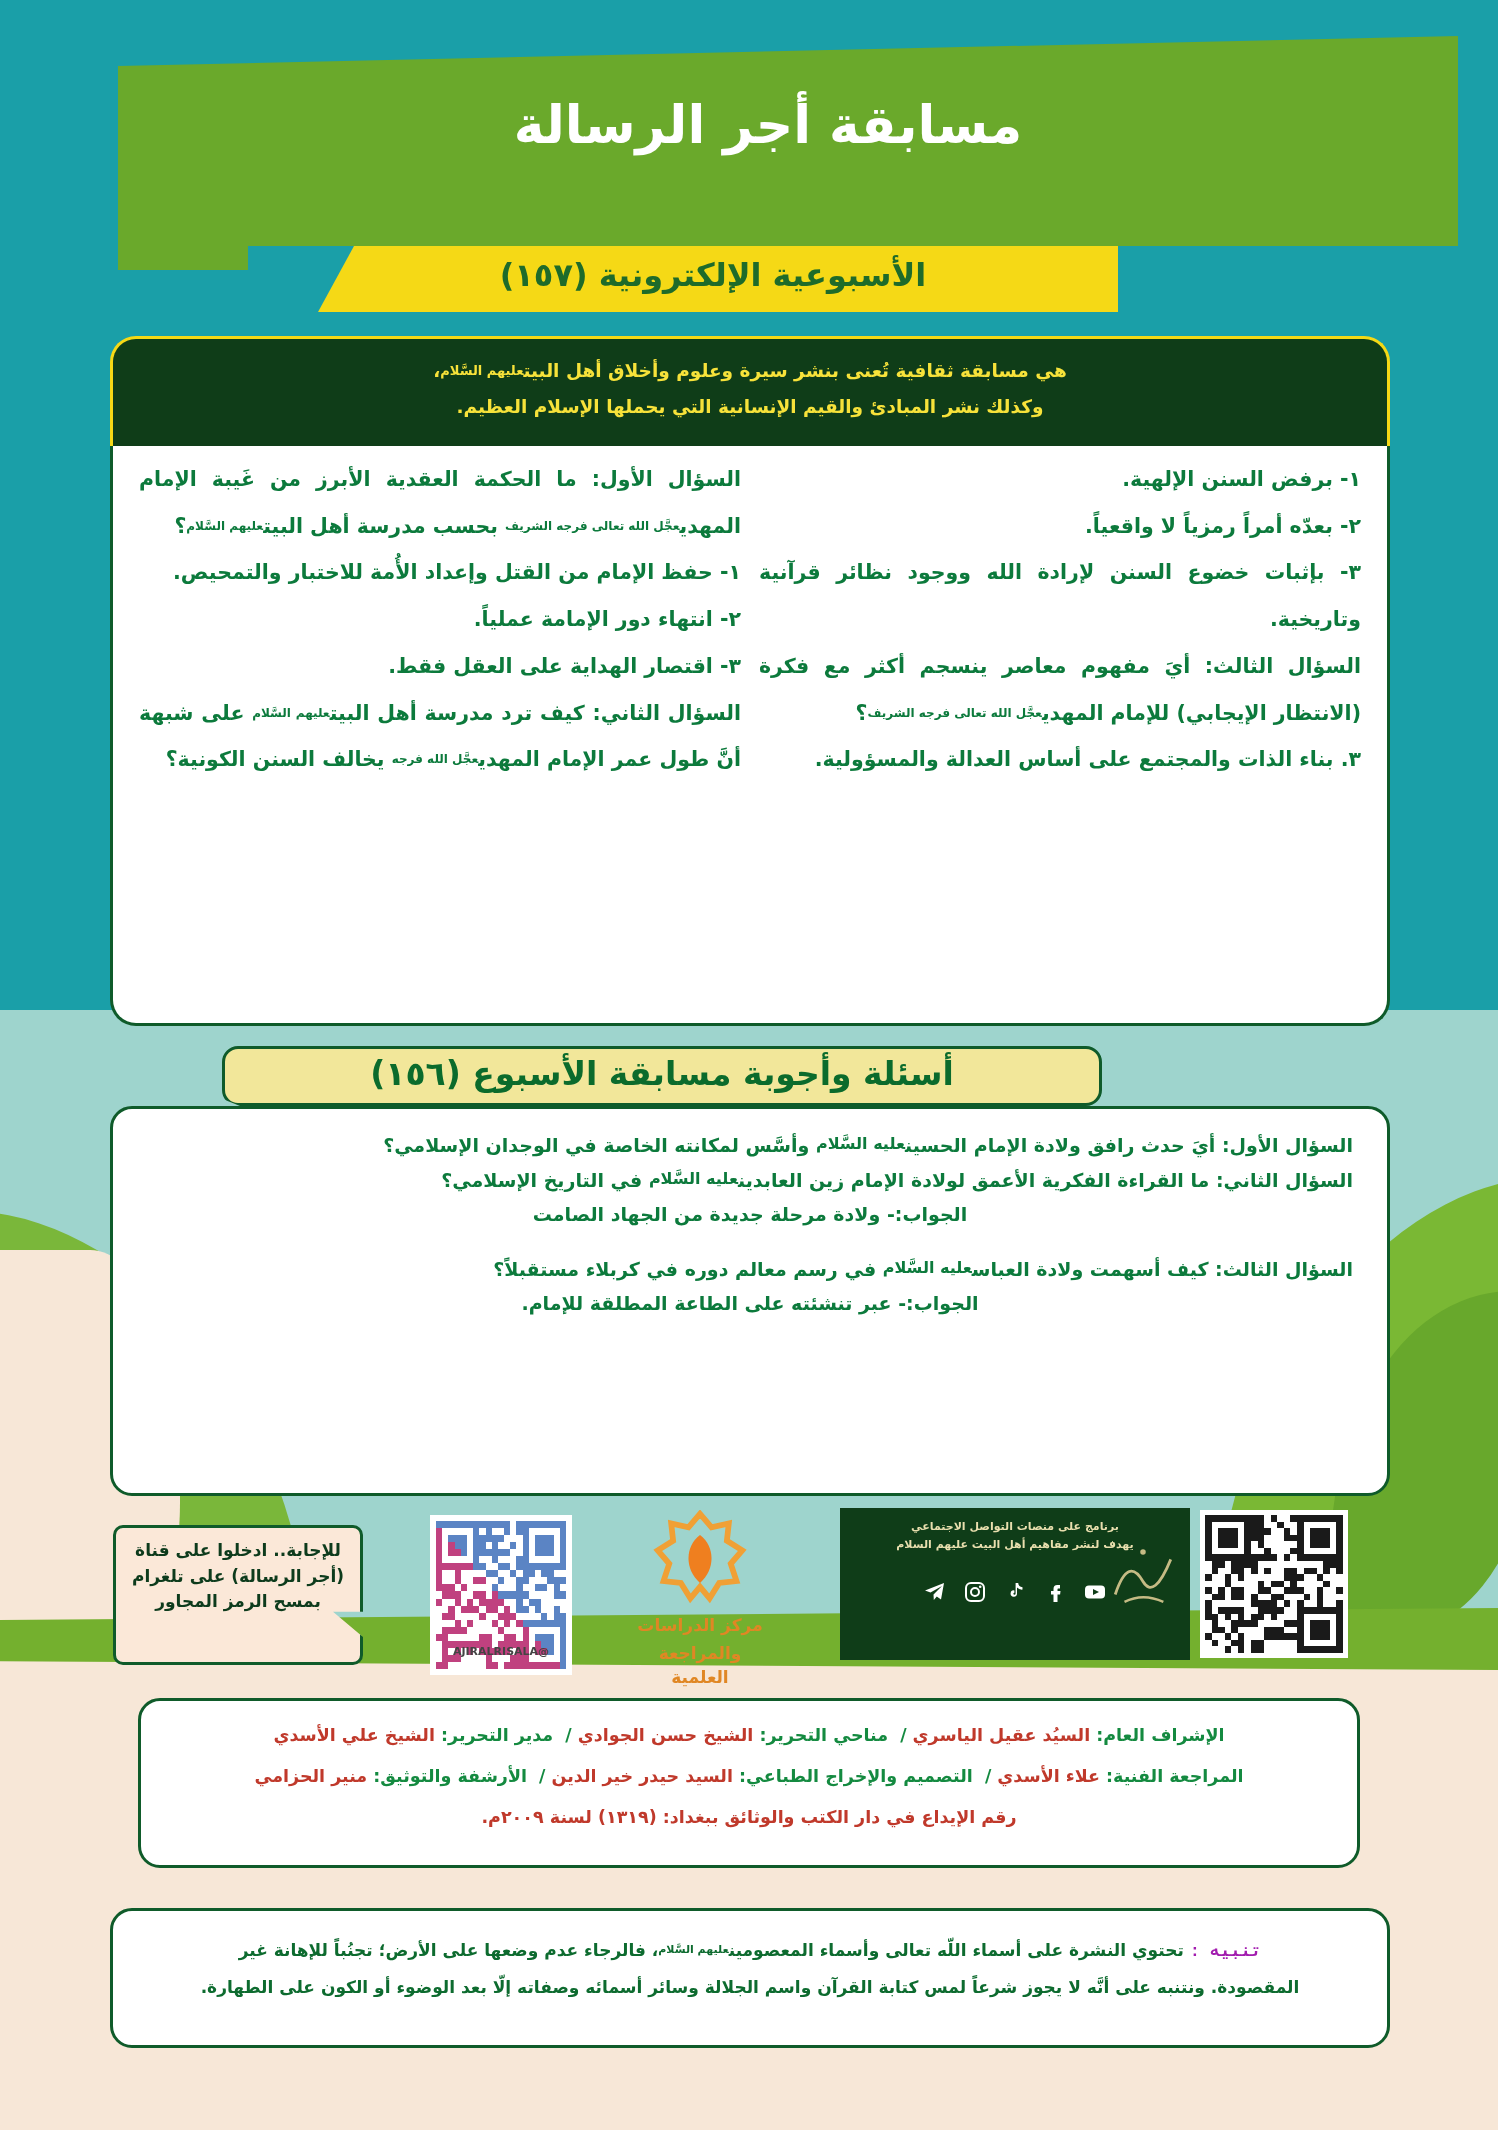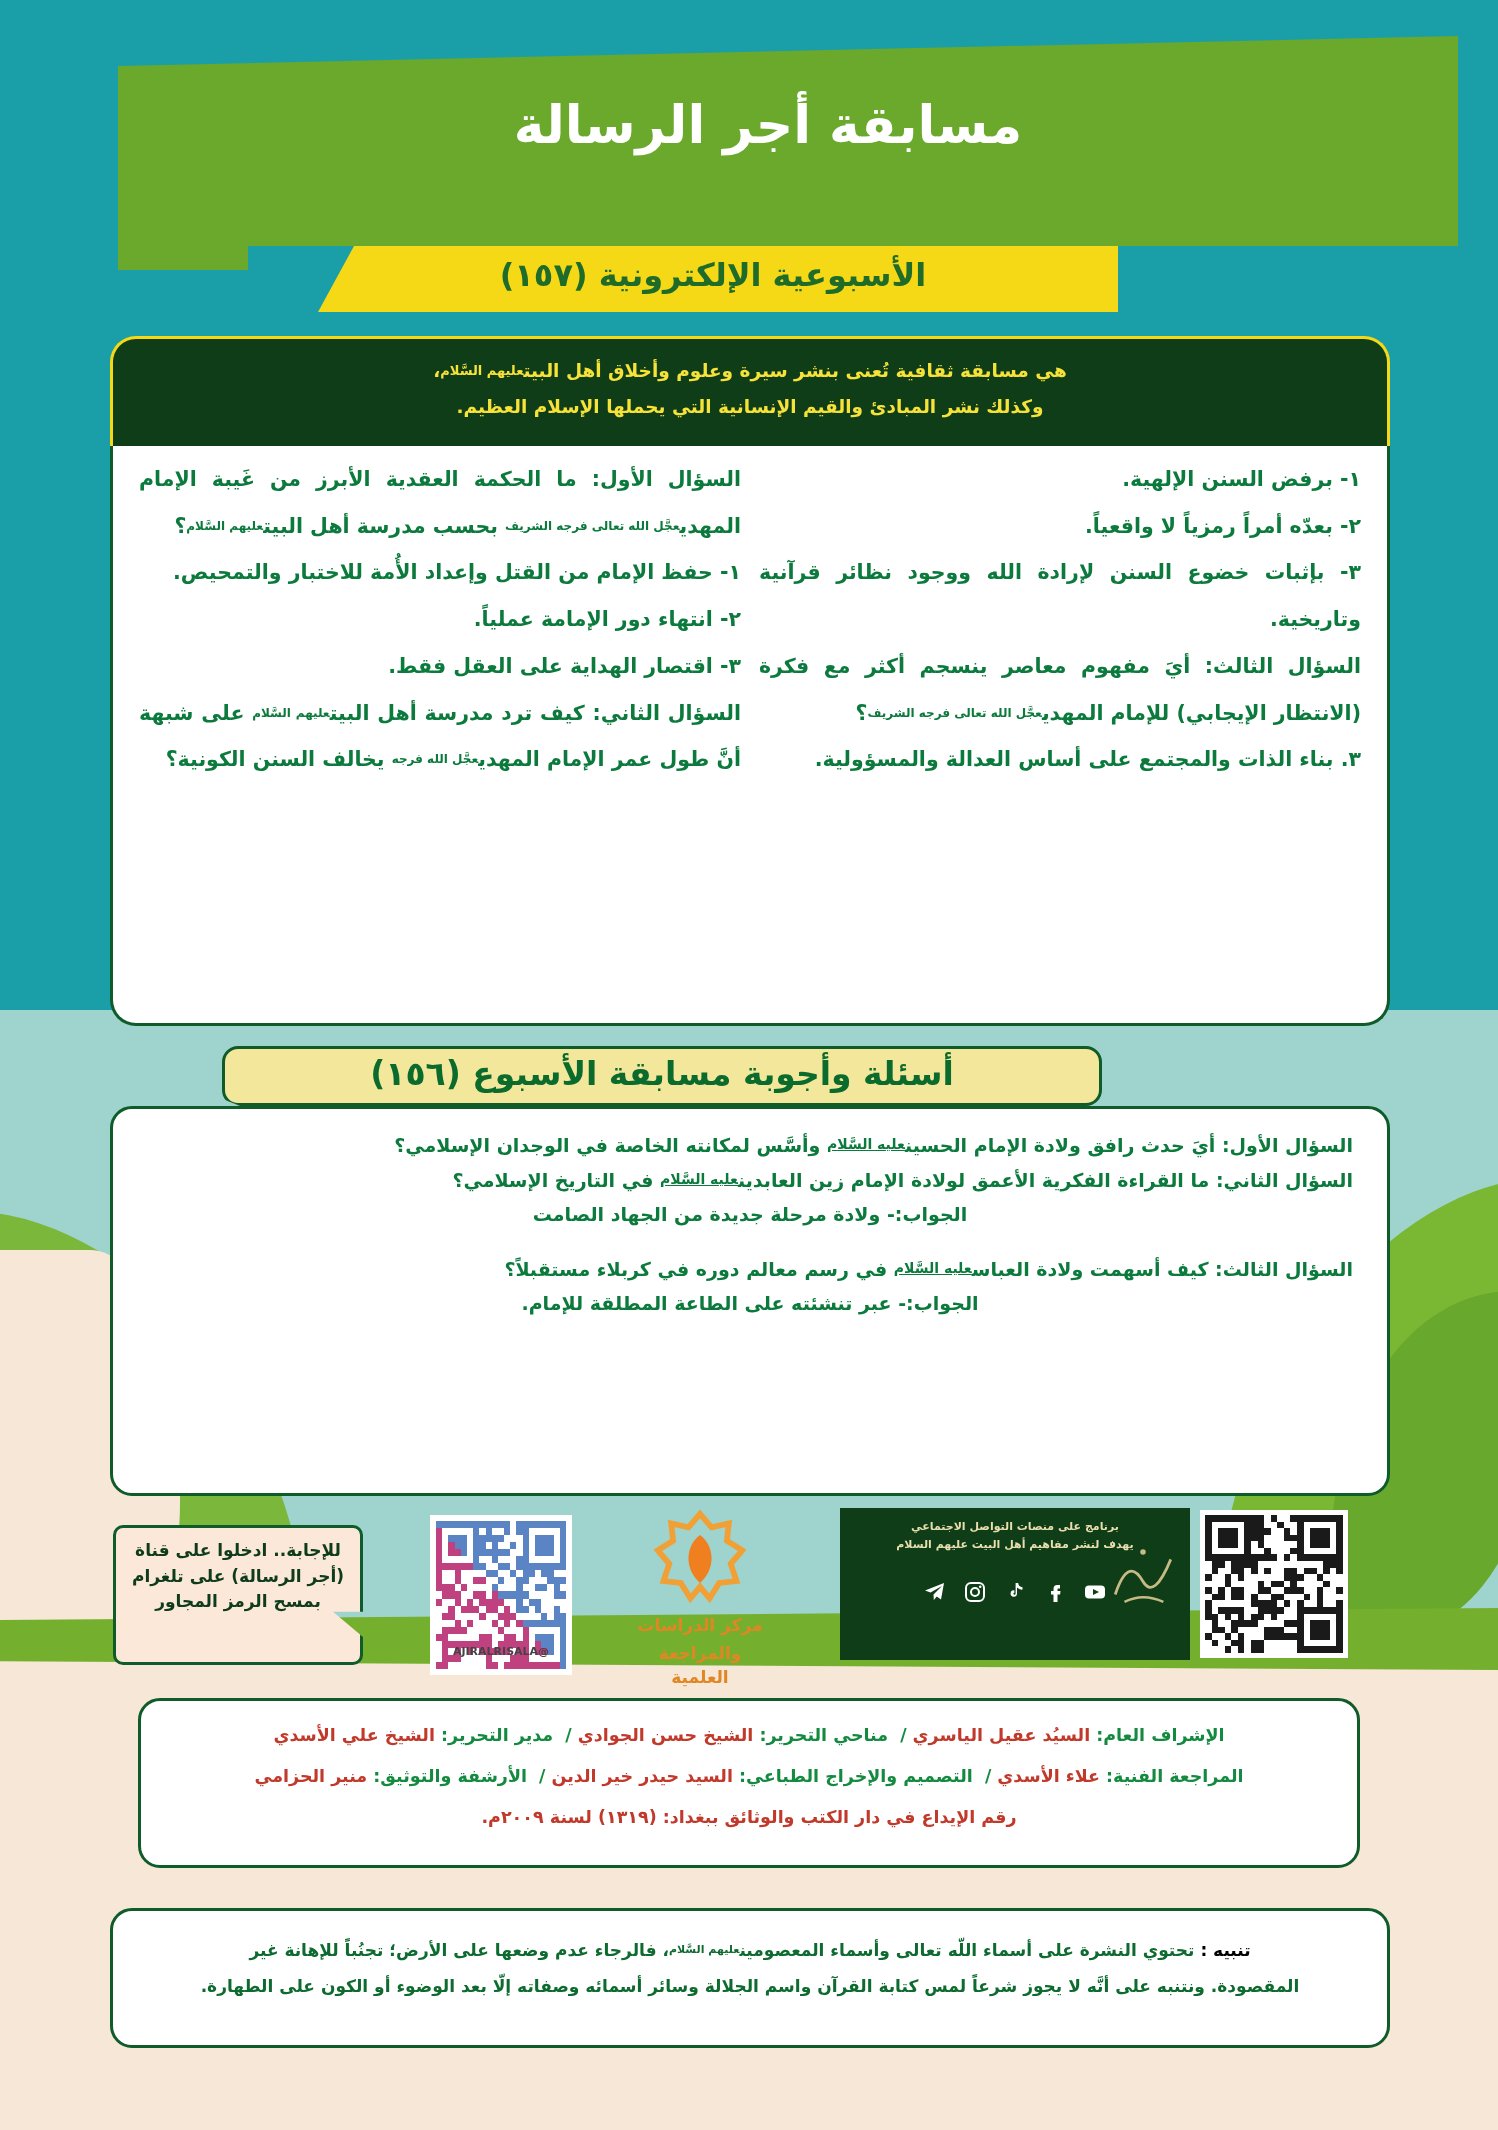--- a/index.html
+++ b/index.html
@@ -193,21 +193,21 @@
     border: 3px solid #0f5b2a;
     border-radius: 22px;
     padding: 22px 34px;
     color: #0c7a3c;
     font-size: 19px;
     font-weight: bold;
     line-height: 1.5;
   }
   .ans-card .qrow { text-align: right; margin-bottom: 6px; }
   .ans-card .arow { text-align: center; margin-bottom: 26px; }
-  .ans-card .sm { font-size: 14px; vertical-align: 3px; text-decoration: underline; }
+  .ans-card .sm { font-size: 16px; vertical-align: 3px; }
 
   
   .callout {
     position: absolute;
     left: 113px; top: 1525px;
     width: 250px; height: 140px;
     background: #fbe8d8;
     border: 3px solid #0f5b2a;
     border-radius: 10px;
     clip-path: polygon(0 0, 100% 0, 100% 62%, 88% 62%, 100% 80%, 100% 100%, 0 100%);
@@ -330,21 +330,21 @@
     background: #ffffff;
     border: 3px solid #0f5b2a;
     border-radius: 22px;
     padding: 22px 30px;
     text-align: center;
     font-size: 17px;
     font-weight: bold;
     line-height: 2.1;
     color: #0d6b2f;
   }
-  .notice .red { color: #000000; }
+  .notice .red { color: #a21caf; font-family: Liberation Mono, monospace; }
   .notice .sm { font-size: 11px; vertical-align: 3px; }
 </style>
 </head>
 <body>
 
 <div class="bg-teal"></div>
 <div class="bg-mint"></div>
 <div class="bg-cream-bottom"></div>
 <div class="bg-leaf-left"></div>
 <div class="bg-leaf-left2"></div>

